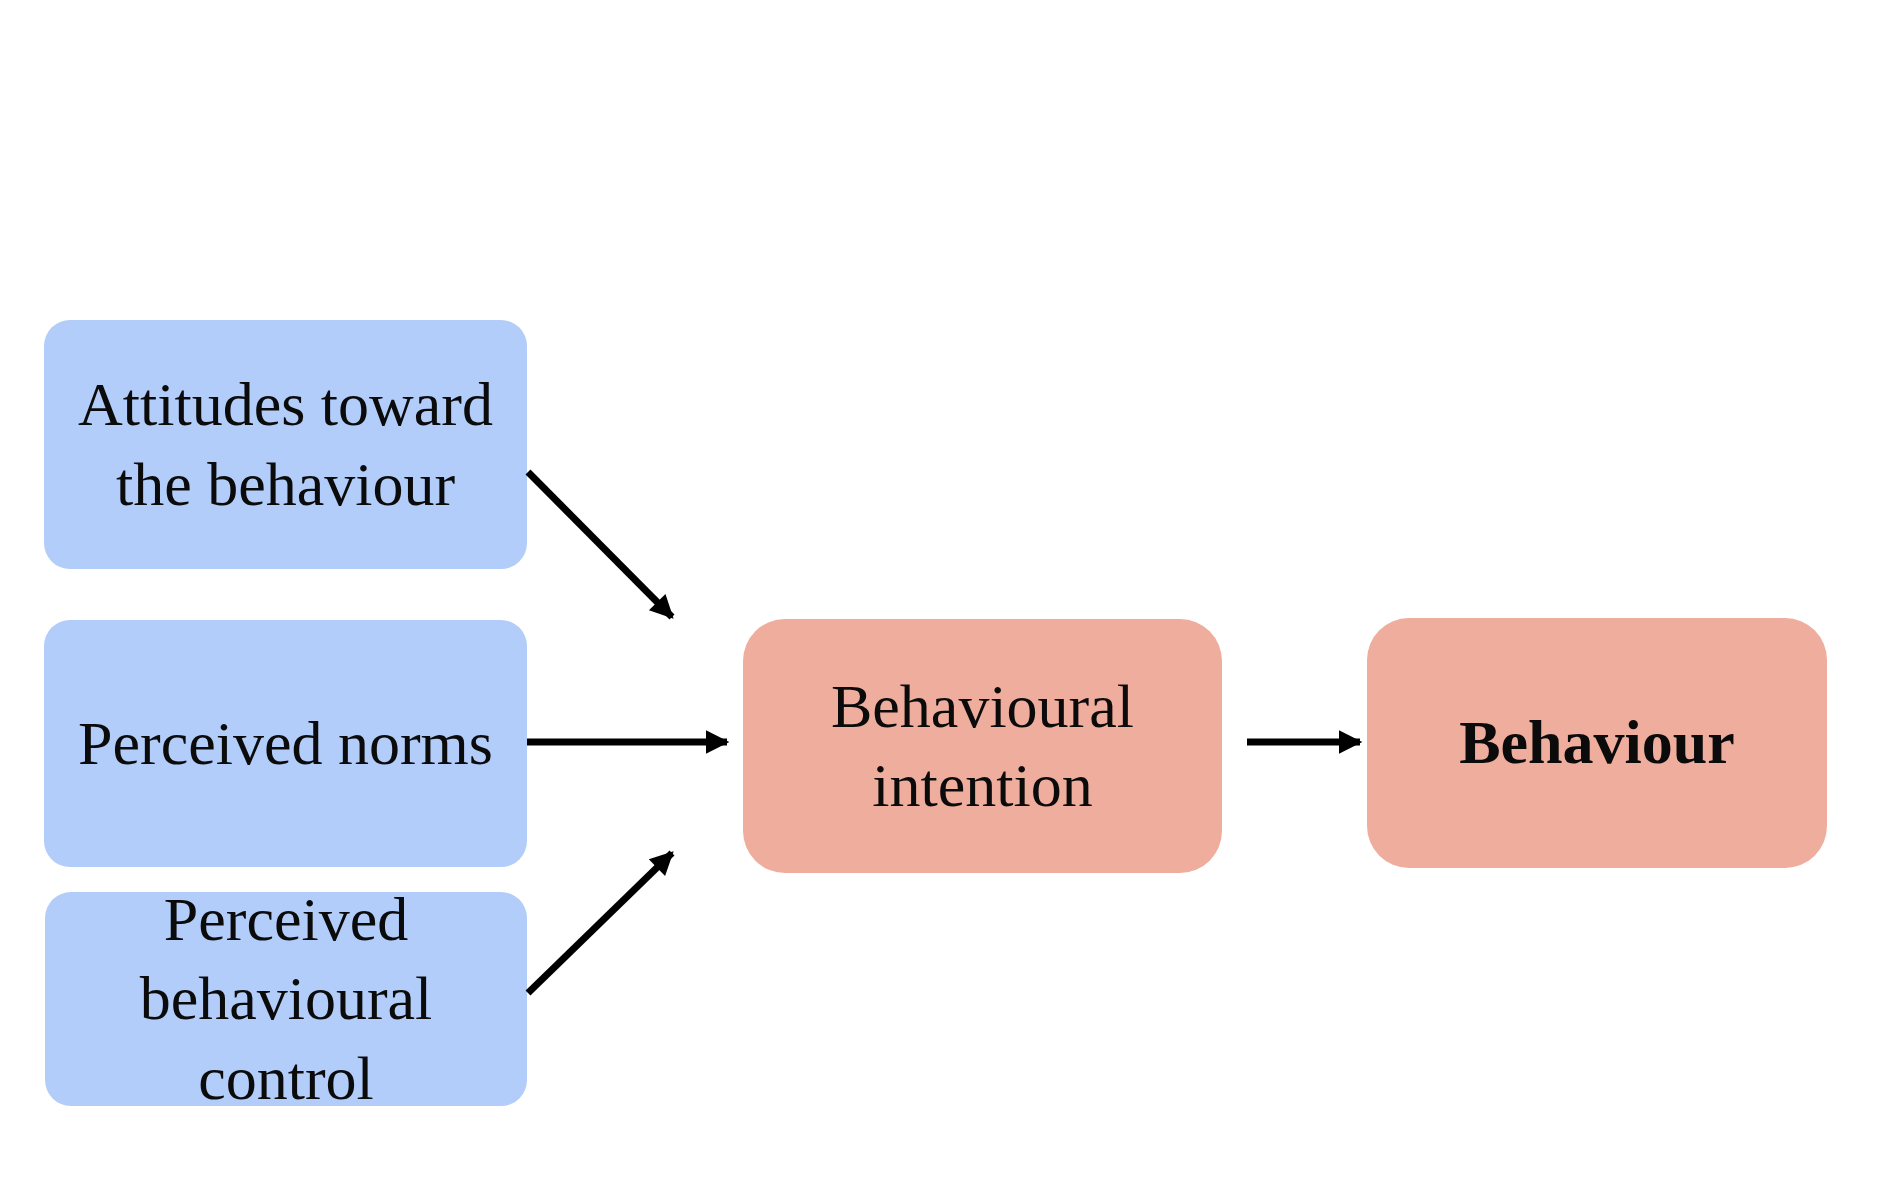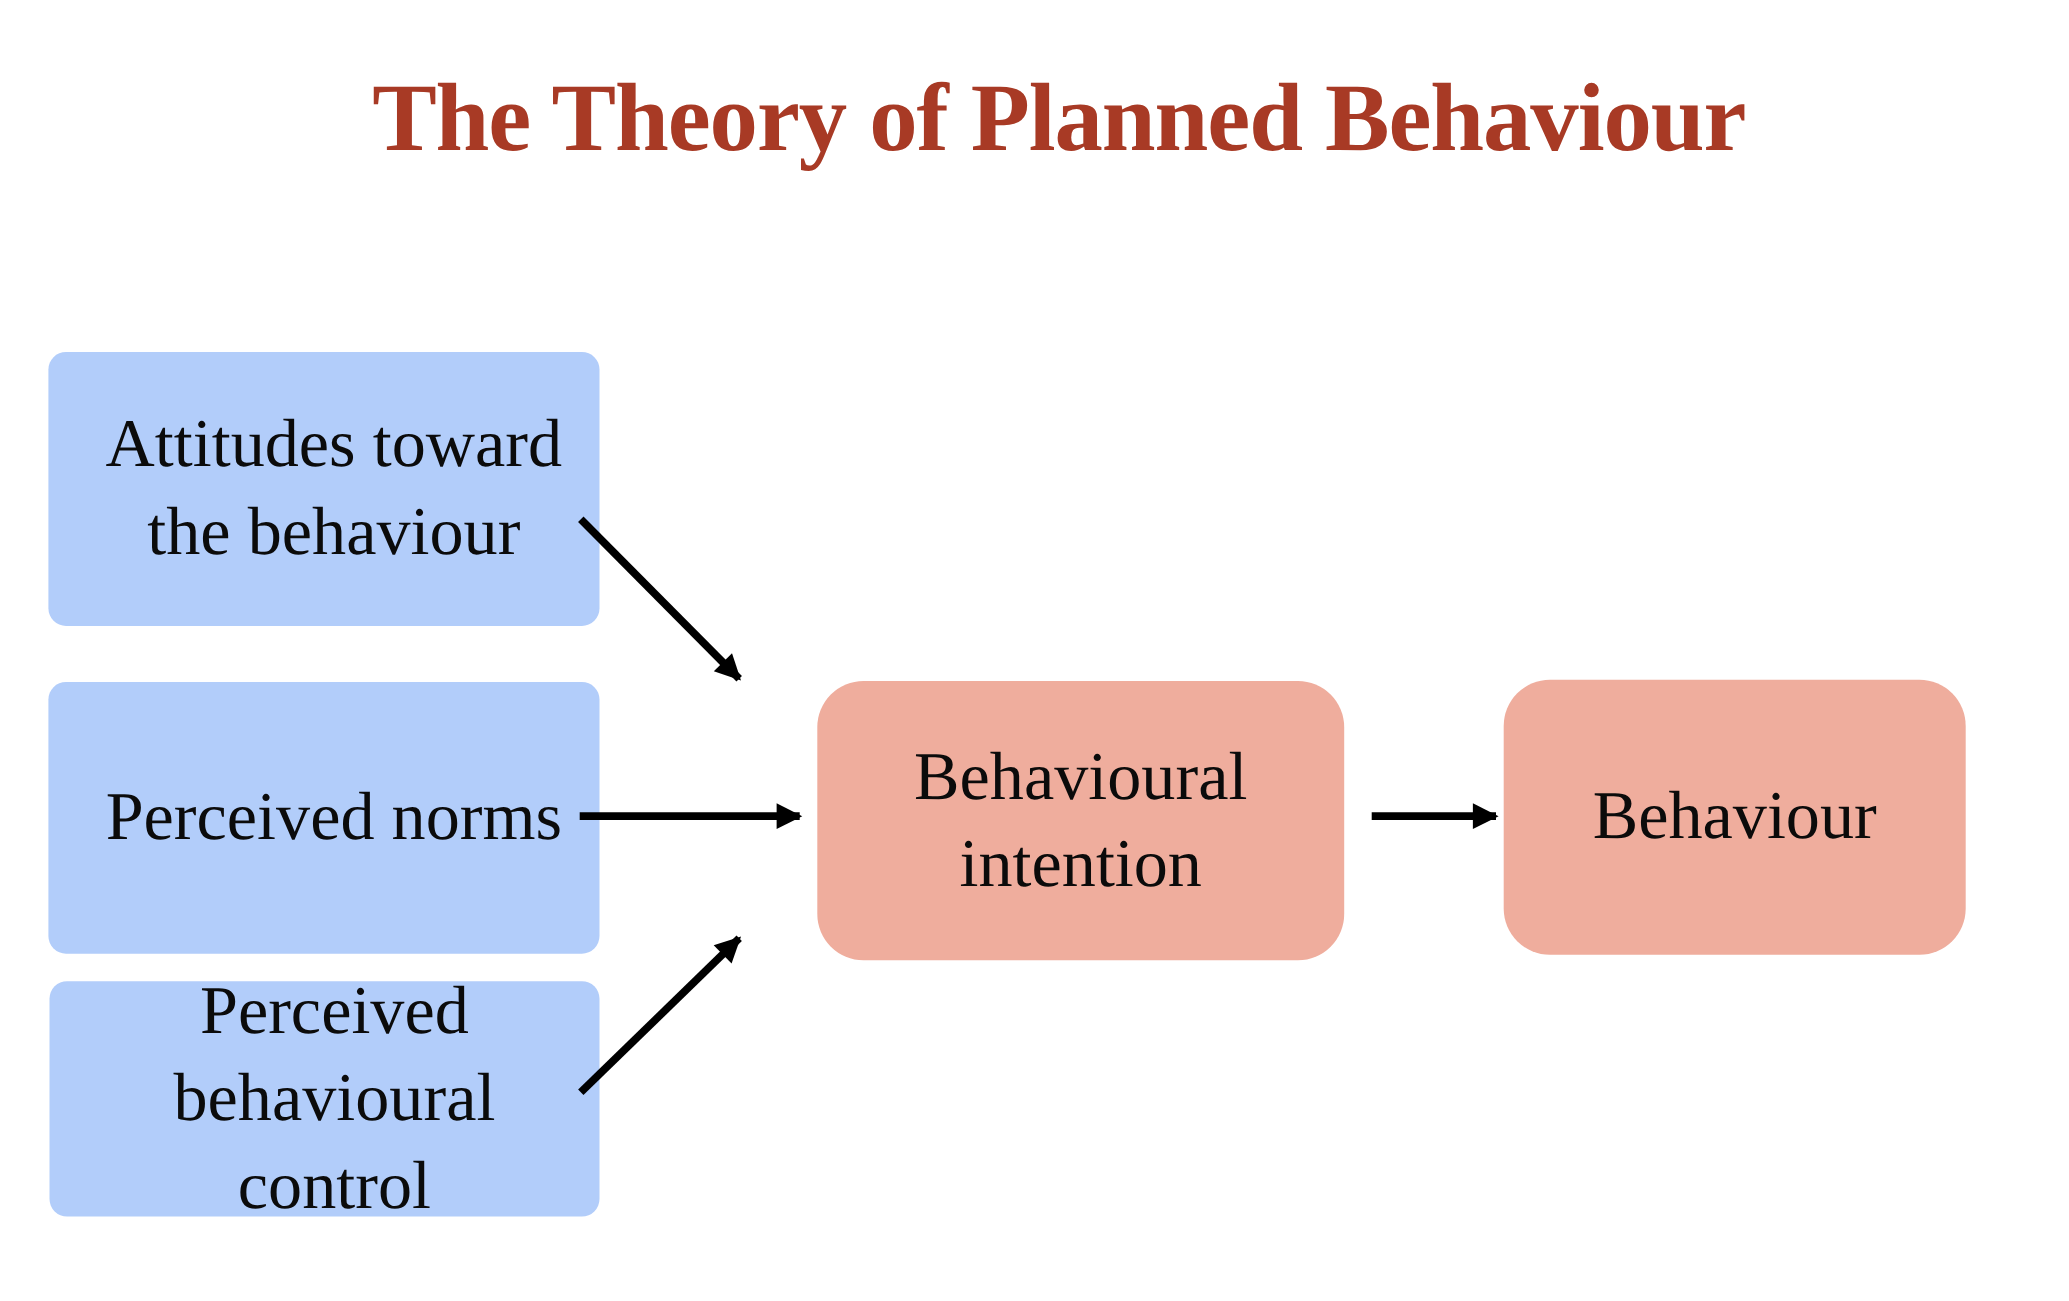--- a/index.html
+++ b/index.html
@@ -37,46 +37,44 @@
     align-items:center;
     justify-content:center;
     text-align:center;
     color:var(--text);
     font-size:62px;
     line-height:1.28;
   }
   .node .label{white-space:pre-line;}
   .factor{
     background:var(--factor-box);
-    border-radius:16px;
-    padding-left:18px;
+    border-radius:26px;
   }
   .outcome{
     background:var(--outcome-box);
     border-radius:42px;
   }
   #box-attitudes{left:44px;  top:320px; width:483px; height:249px;}
   #box-norms    {left:44px;  top:620px; width:483px; height:247px;}
   #box-control  {left:45px;  top:892px; width:482px; height:214px;}
   #box-intention{left:743px; top:619px; width:479px; height:254px;}
-  #box-behaviour{left:1367px;top:618px; width:420px; height:250px;}
+  #box-behaviour{left:1367px;top:618px; width:460px; height:250px;font-weight:bold;}
   .arrows{
     position:absolute;
     left:0;top:0;
     width:1881px;height:1183px;
     pointer-events:none;
   }
   .arrows line{stroke:var(--arrow);stroke-width:7;}
 </style>
 </head>
 <body>
 
 <div class="canvas">
 
-  <div class="title">The Theory of Planned Behaviour</div>
 
   <div class="node factor" id="box-attitudes">
     <span class="label">Attitudes toward
 the behaviour</span>
   </div>
 
   <div class="node factor" id="box-norms">
     <span class="label">Perceived norms</span>
   </div>
 

